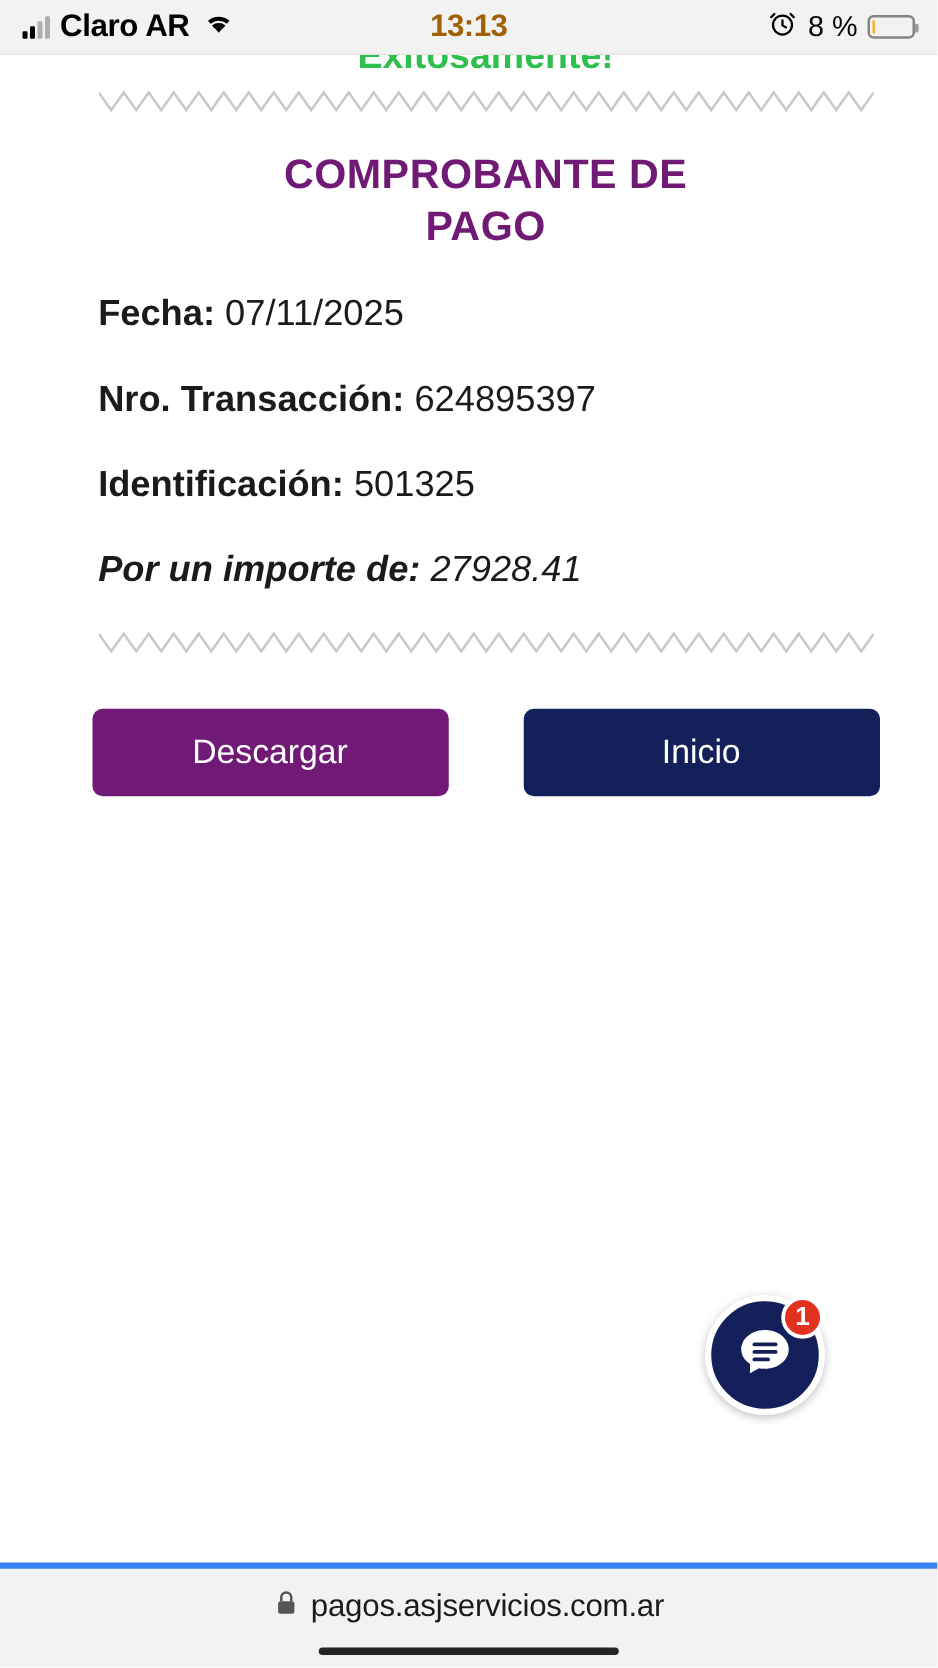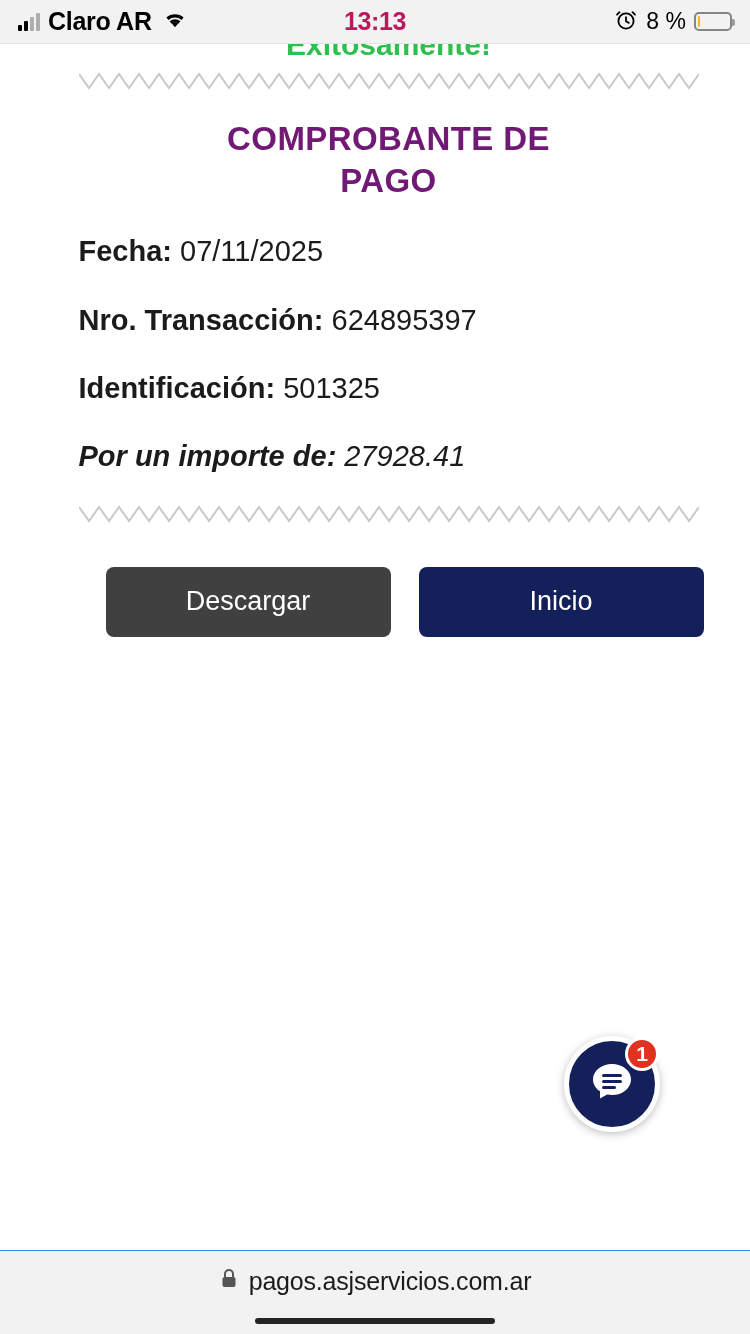--- a/index.html
+++ b/index.html
@@ -53,21 +53,21 @@
     color: #000;
   }
   .wifi-icon { margin-left: 2px; }
   .status-center {
     position: absolute;
     left: 0; right: 0;
     text-align: center;
     font-size: 25px;
     font-weight: 700;
     letter-spacing: -0.4px;
-    color: #be185d;
+    color: #a16207;
     pointer-events: none;
   }
   .status-right {
     margin-left: auto;
     display: flex;
     align-items: center;
     gap: 8px;
     z-index: 2;
   }
   .battery-pct {
@@ -166,21 +166,21 @@
     border: none;
     border-radius: 8px;
     color: #fff;
     font-size: 27px;
     font-family: "Liberation Sans", sans-serif;
     cursor: pointer;
     display: flex;
     align-items: center;
     justify-content: center;
   }
-  .btn-download { background: #404040; margin-left: 32px; }
+  .btn-download { background: #701a75; }
   .btn-home { background: #14205a; }
 
   
   .chat-fab {
     position: absolute;
     right: 90px;
     bottom: 118px;
     width: 96px;
     height: 96px;
     border-radius: 50%;
@@ -207,21 +207,21 @@
     justify-content: center;
     border: 3px solid #ffffff;
   }
 
   
   .browser-bar {
     position: absolute;
     left: 0; right: 0; bottom: 0;
     height: 84px;
     background: #f2f2f2;
-    border-top: 1px solid #3b82f6;
+    border-top: 5px solid #3b82f6;
     display: flex;
     align-items: flex-start;
     justify-content: center;
     padding-top: 16px;
     gap: 10px;
   }
   .url-text {
     font-size: 25px;
     color: #1b1b1b;
     letter-spacing: -0.2px;

